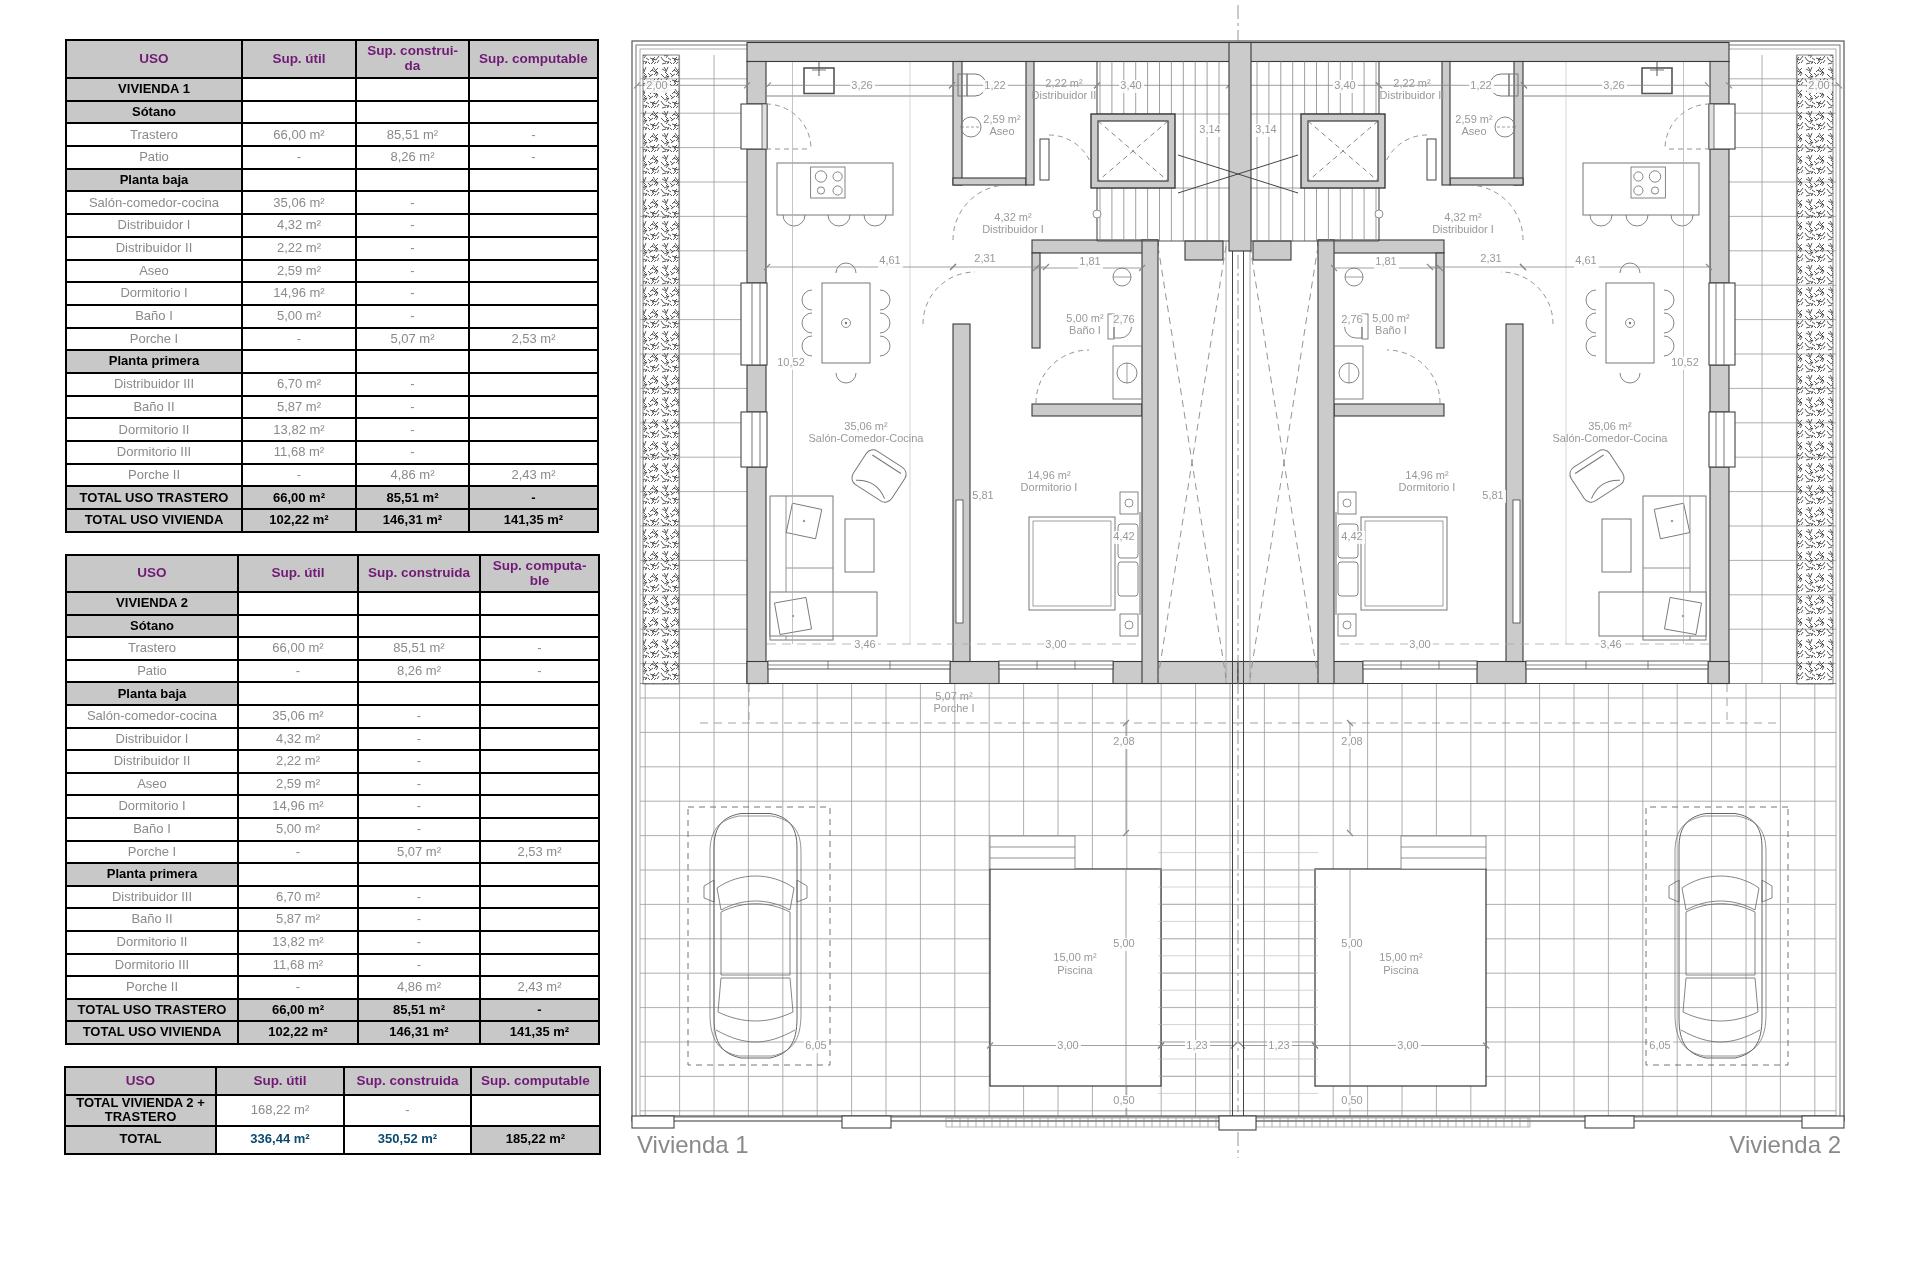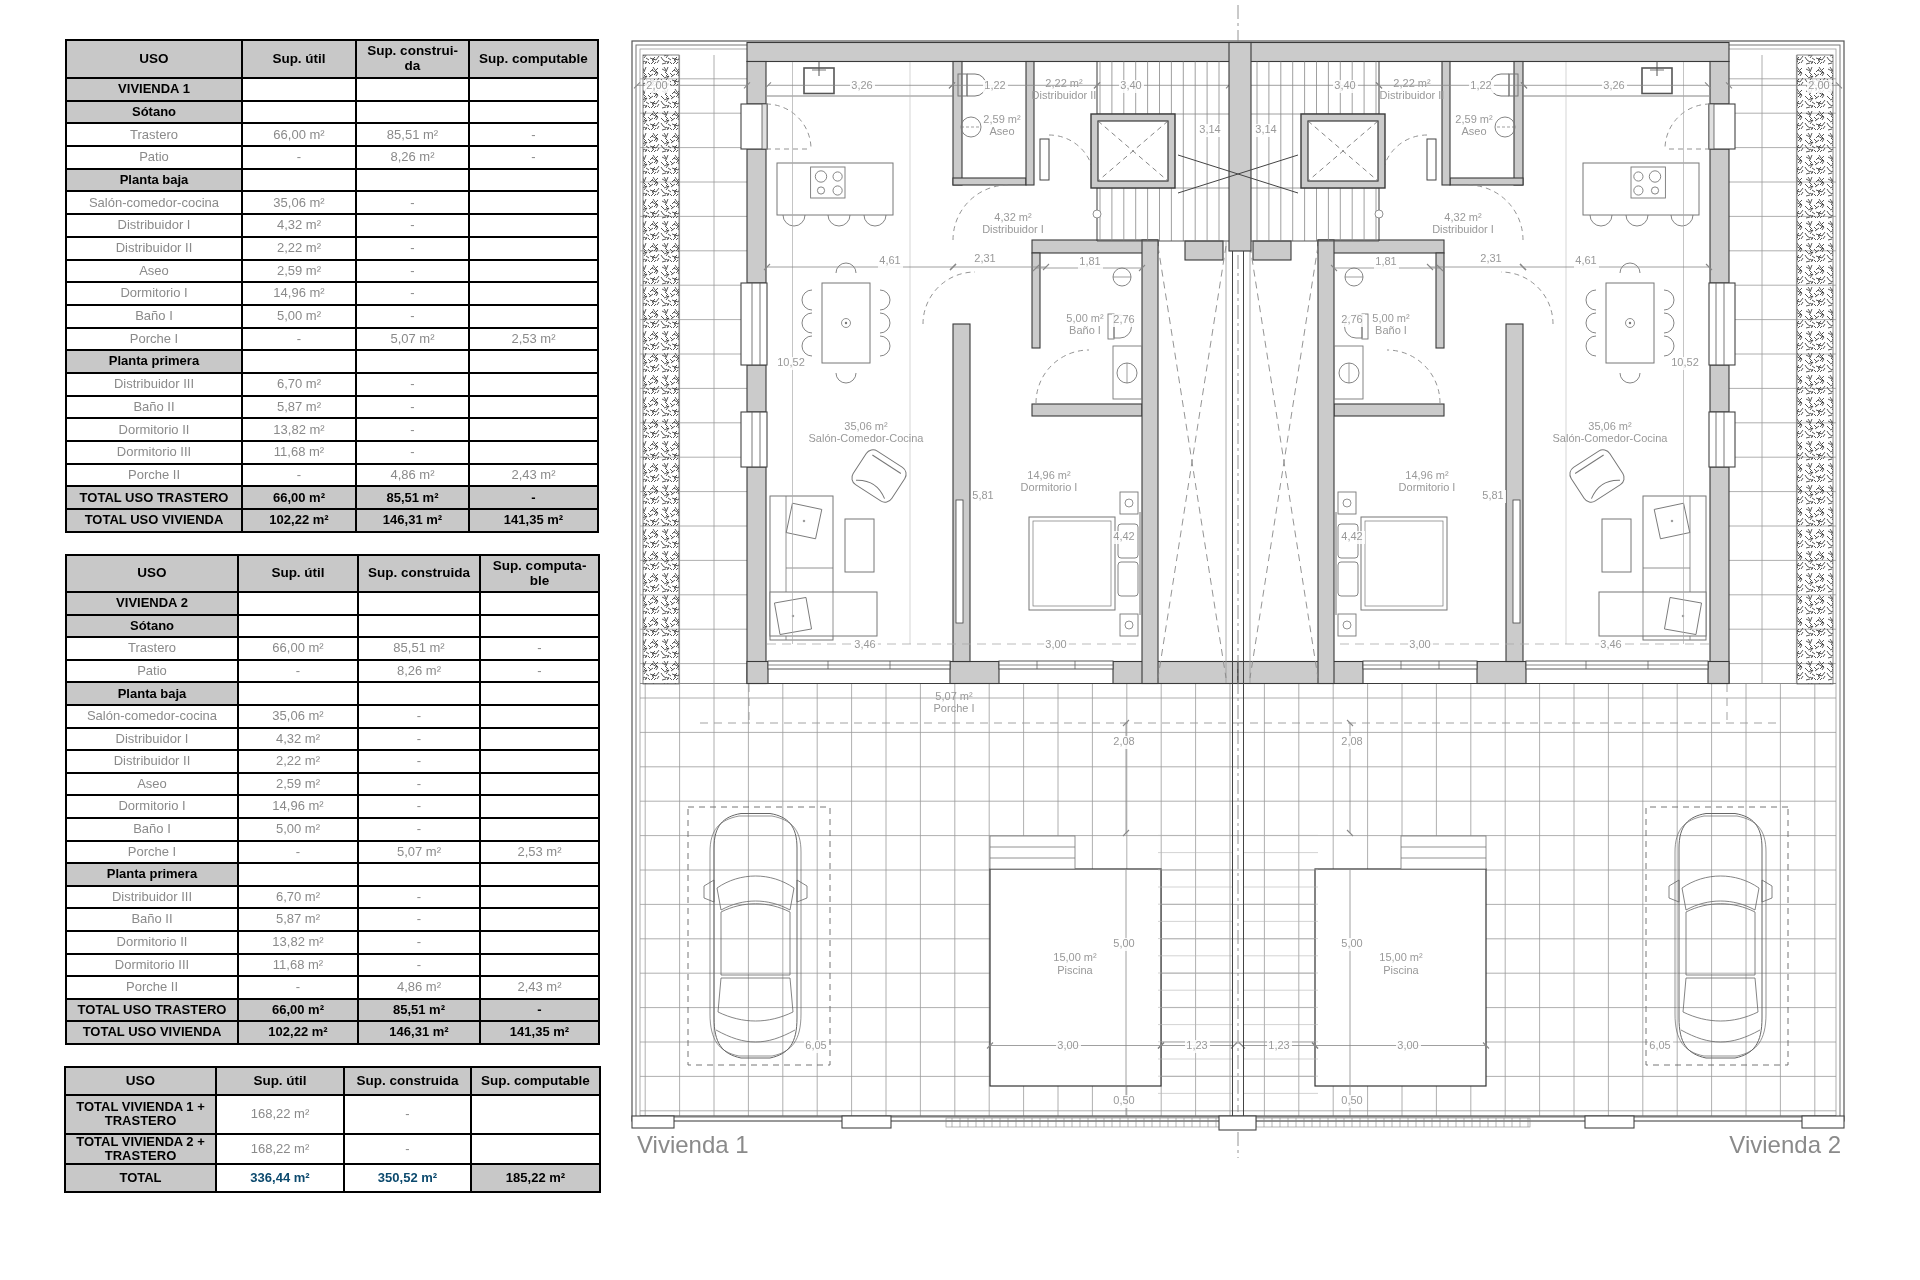--- a/index.html
+++ b/index.html
@@ -1,21 +1,21 @@
 <!DOCTYPE html>
 <html><head>
 <meta charset="utf-8">
 <style>
 html,body {margin:0;padding:0;width:1920px;height:1280px;background:#fff;
   font-family:"Liberation Sans",sans-serif;}
 #page {position:relative;width:1920px;height:1280px;overflow:hidden;}
 .tbl {position:absolute;border-collapse:collapse;table-layout:fixed;}
 .tbl td {border:2px solid #000;font-size:13px;text-align:center;color:#8a8a8a;
   padding:0;overflow:hidden;line-height:1.1;}
-.tbl td.hd {background:#c8c8c8;color:#000000;font-weight:bold;font-size:13.5px;}
+.tbl td.hd {background:#c8c8c8;color:#701a75;font-weight:bold;font-size:13.5px;}
 .tbl td.sec {background:#c8c8c8;color:#000;font-weight:bold;}
 .tbl td.lab {}
 .tbl td.tot {background:#c8c8c8;color:#000;font-weight:bold;font-size:13px;}
 .tbl td.totv {background:#c8c8c8;color:#000;font-weight:bold;}
 .tbl td.totw {background:#fff;color:#0c4a6e;font-weight:bold;}
 .tbl {border:1px solid #000;}
 </style>
 </head>
 <body>
 <div id="page">
@@ -300,26 +300,20 @@
         <col style="width:128px">
         <col style="width:127px">
         <col style="width:129px">
       </colgroup>
 <tbody>
         <tr style="height:28px">
           <td class="hd">USO</td>
           <td class="hd">Sup. útil</td>
           <td class="hd">Sup. construida</td>
           <td class="hd">Sup. computable</td>
-        </tr>
-<tr style="height:38.5px">
-          <td class="tot">TOTAL VIVIENDA 1 + TRASTERO</td>
-          <td>168,22 m²</td>
-          <td>-</td>
-          <td></td>
         </tr>
 <tr style="height:28px">
           <td class="tot">TOTAL VIVIENDA 2 + TRASTERO</td>
           <td>168,22 m²</td>
           <td>-</td>
           <td></td>
         </tr>
 <tr style="height:28px">
           <td class="tot">TOTAL</td>
           <td class="totw">336,44 m²</td>

